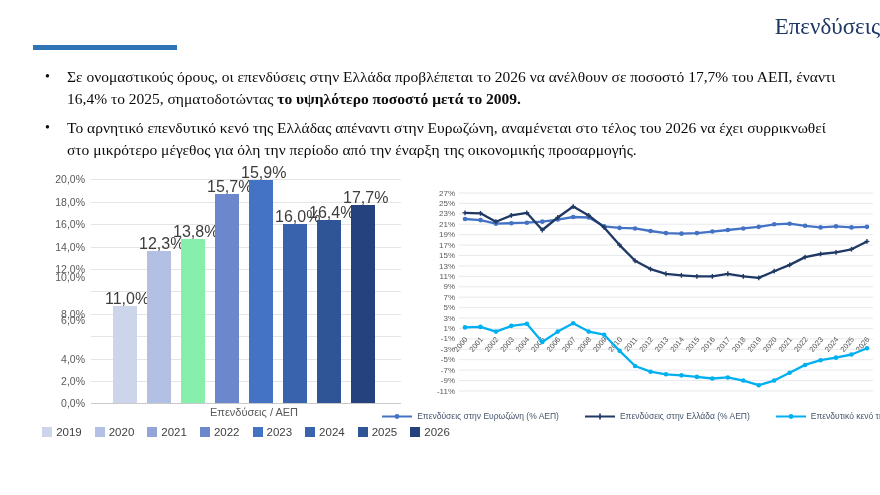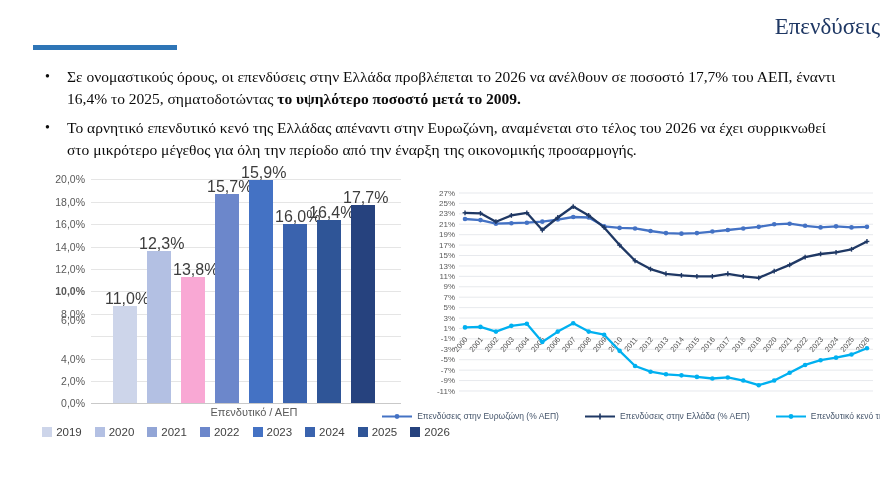--- a/index.html
+++ b/index.html
@@ -65,21 +65,21 @@
 
 <div class="charts">
   <div class="bar-chart">
     <div class="bc-body">
       <div class="bc-ylabels" id="bcY">
           <div class="bc-ylab" style="top: 218px;">0,0%</div>
           <div class="bc-ylab" style="top: 195.6px;">2,0%</div>
           <div class="bc-ylab" style="top: 173.2px;">4,0%</div>
           <div class="bc-ylab" style="top: 135px;">6,0%</div>
           <div class="bc-ylab" style="top: 128.4px;">8,0%</div>
-          <div class="bc-ylab" style="top: 106px; font-weight: bold;">10,0%</div>
+          <div class="bc-ylab" style="top: 92px;">10,0%</div>
           <div class="bc-ylab" style="top: 83.6px;">12,0%</div>
           <div class="bc-ylab" style="top: 61.2px;">14,0%</div>
           <div class="bc-ylab" style="top: 38.8px;">16,0%</div>
           <div class="bc-ylab" style="top: 16.4px;">18,0%</div>
           <div class="bc-ylab" style="top: -6px;">20,0%</div>
         </div>
       <div class="bc-plot" id="bcPlot">
           <div class="bc-grid axis" style="top: 224px;"></div>
           <div class="bc-grid" style="top: 201.6px;"></div>
           <div class="bc-grid" style="top: 179.2px;"></div>
@@ -91,42 +91,42 @@
           <div class="bc-grid" style="top: 44.8px;"></div>
           <div class="bc-grid" style="top: 22.4px;"></div>
           <div class="bc-grid" style="top: 0px;"></div>
           <div class="bc-bars">
             <div class="bc-bar" style="height: 97px; background: rgb(205, 213, 234);">
               <span class="bc-val">11,0%</span>
             </div>
             <div class="bc-bar" style="height: 152px; background: rgb(179, 192, 227);">
               <span class="bc-val">12,3%</span>
             </div>
-            <div class="bc-bar" style="height: 126px; background: #f9a8d4;">
+            <div class="bc-bar" style="height: 164px; background: #86efac;">
               <span class="bc-val">13,8%</span>
             </div>
             <div class="bc-bar" style="height: 209px; background: rgb(108, 135, 203);">
               <span class="bc-val">15,7%</span>
             </div>
             <div class="bc-bar" style="height: 223px; background: rgb(68, 114, 196);">
               <span class="bc-val">15,9%</span>
             </div>
             <div class="bc-bar" style="height: 179.2px; background: rgb(58, 99, 174);">
               <span class="bc-val">16,0%</span>
             </div>
             <div class="bc-bar" style="height: 183.68px; background: rgb(47, 85, 151);">
               <span class="bc-val">16,4%</span>
             </div>
             <div class="bc-bar" style="height: 198.24px; background: rgb(38, 66, 126);">
               <span class="bc-val">17,7%</span>
             </div>
           </div>
         </div>
     </div>
-    <div class="bc-xlabel">Επενδυτικό / ΑΕΠ</div>
+    <div class="bc-xlabel">Επενδύσεις / ΑΕΠ</div>
     <div class="bc-legend" id="bcLegend">
         <span class="bc-leg-item">
           <span class="bc-leg-swatch" style="background: rgb(205, 213, 234);"></span>
           <span>2019</span>
         </span>
         <span class="bc-leg-item">
           <span class="bc-leg-swatch" style="background: rgb(179, 192, 227);"></span>
           <span>2020</span>
         </span>
         <span class="bc-leg-item">

